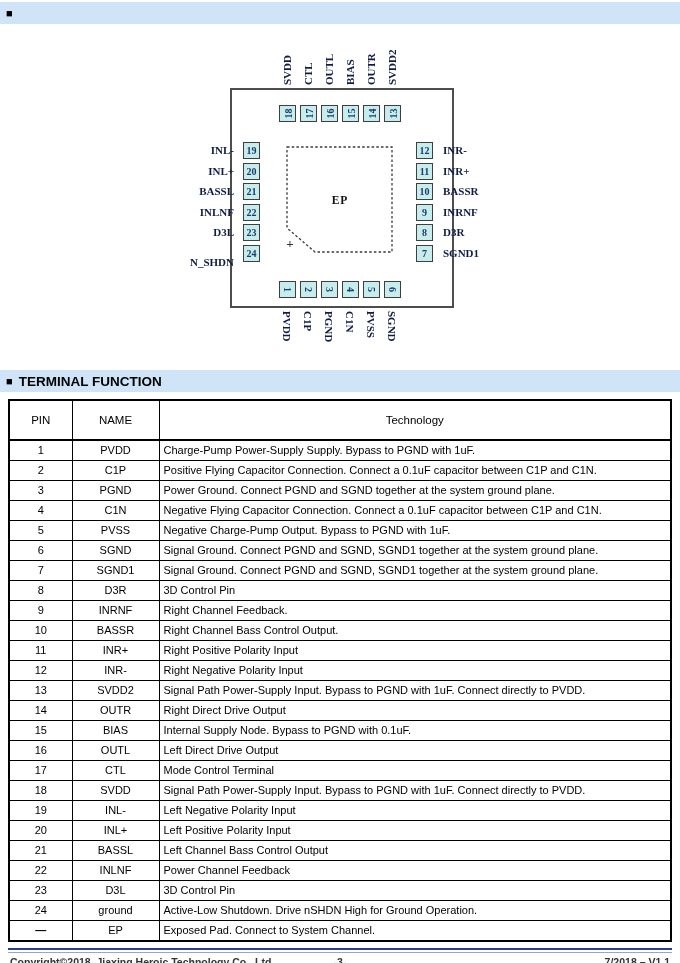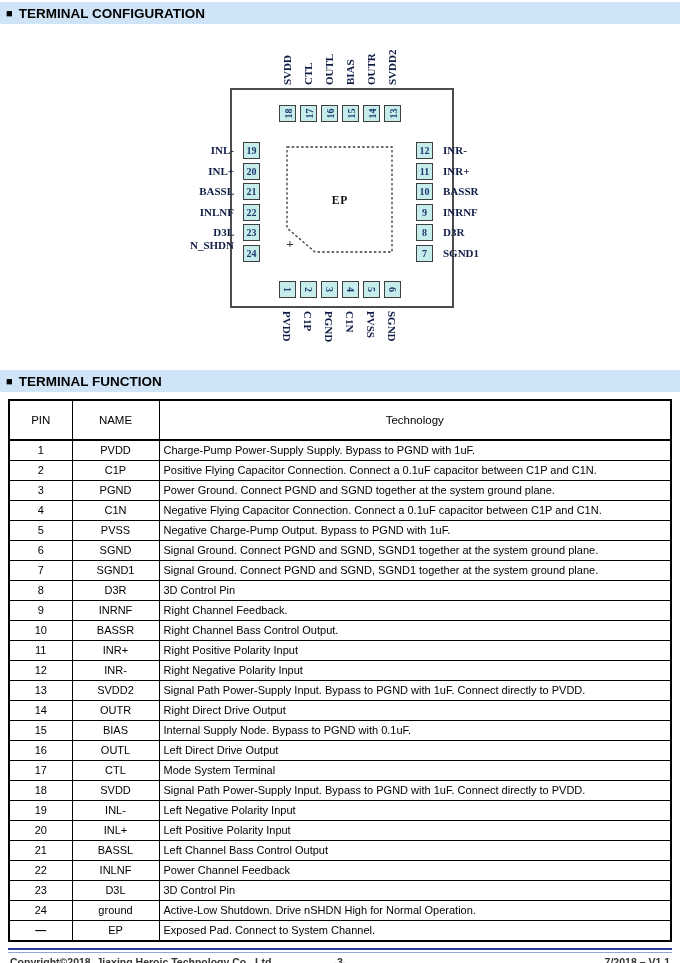--- a/index.html
+++ b/index.html
@@ -44,21 +44,20 @@
   #footer-row{display:flex;align-items:baseline;padding:3px 2px 0 2px;font-size:10.5px;font-weight:bold;color:#333;}
   #footer-row .f-left{flex:1;text-align:left;}
   #footer-row .f-center{width:60px;text-align:center;}
   #footer-row .f-right{flex:1;text-align:right;}
 </style>
 </head>
 <body>
 
 <div class="section-bar" id="bar-config">
   <span class="bullet">■</span>
-  <span>TERMINAL CONFIGURATION</span>
 </div>
 
 <div id="diagram">
   <div class="chip"></div>
   <svg id="ep-svg" width="108" height="108" viewBox="0 0 108 108">
     <polygon points="1,1 106,1 106,106 29,106 1,82" fill="none" stroke="#3a3a3a" stroke-width="1.3" stroke-dasharray="2.5,2.2"></polygon>
   </svg>
   <div id="ep-label">EP</div>
   <div id="pin1-marker">+</div>
 
@@ -126,21 +125,21 @@
       <span class="pin-num">22</span>
     </div>
     <div class="hlabel hlabel-left" style="top: 181px;">INLNF</div>
     <div class="pin-box" style="left: 243px; top: 200px;">
       <span class="pin-num">23</span>
     </div>
     <div class="hlabel hlabel-left" style="top: 201px;">D3L</div>
     <div class="pin-box" style="left: 243px; top: 221px;">
       <span class="pin-num">24</span>
     </div>
-    <div class="hlabel hlabel-left" style="top: 214px;">N_SHDN</div>
+    <div class="hlabel hlabel-left" style="top: 231px;">N_SHDN</div>
     <div class="pin-box" style="left: 416px; top: 118px;">
       <span class="pin-num">12</span>
     </div>
     <div class="hlabel hlabel-right" style="top: 119px;">INR-</div>
     <div class="pin-box" style="left: 416px; top: 139px;">
       <span class="pin-num">11</span>
     </div>
     <div class="hlabel hlabel-right" style="top: 140px;">INR+</div>
     <div class="pin-box" style="left: 416px; top: 159px;">
       <span class="pin-num">10</span>
@@ -255,21 +254,21 @@
         <td class="cell-desc">Internal Supply Node. Bypass to PGND with 0.1uF.</td>
       </tr>
       <tr>
         <td class="cell-pin">16</td>
         <td class="cell-name">OUTL</td>
         <td class="cell-desc">Left Direct Drive Output</td>
       </tr>
       <tr>
         <td class="cell-pin">17</td>
         <td class="cell-name">CTL</td>
-        <td class="cell-desc">Mode System Terminal</td>
+        <td class="cell-desc">Mode Control Terminal</td>
       </tr>
       <tr>
         <td class="cell-pin">18</td>
         <td class="cell-name">SVDD</td>
         <td class="cell-desc">Signal Path Power-Supply Input. Bypass to PGND with 1uF. Connect directly to PVDD.</td>
       </tr>
       <tr>
         <td class="cell-pin">19</td>
         <td class="cell-name">INL-</td>
         <td class="cell-desc">Left Negative Polarity Input</td>
@@ -290,21 +289,21 @@
         <td class="cell-desc">Power Channel Feedback</td>
       </tr>
       <tr>
         <td class="cell-pin">23</td>
         <td class="cell-name">D3L</td>
         <td class="cell-desc">3D Control Pin</td>
       </tr>
       <tr>
         <td class="cell-pin">24</td>
         <td class="cell-name">ground</td>
-        <td class="cell-desc">Active-Low Shutdown. Drive nSHDN High for Normal Operation.</td>
+        <td class="cell-desc">Active-Low Shutdown. Drive nSHDN High for Ground Operation.</td>
       </tr>
       <tr>
         <td class="cell-pin" style="font-weight: bold;">—</td>
         <td class="cell-name">EP</td>
         <td class="cell-desc">Exposed Pad. Connect to System Channel.</td>
       </tr>
     </tbody>
 </table>
 
 <div id="footer">

